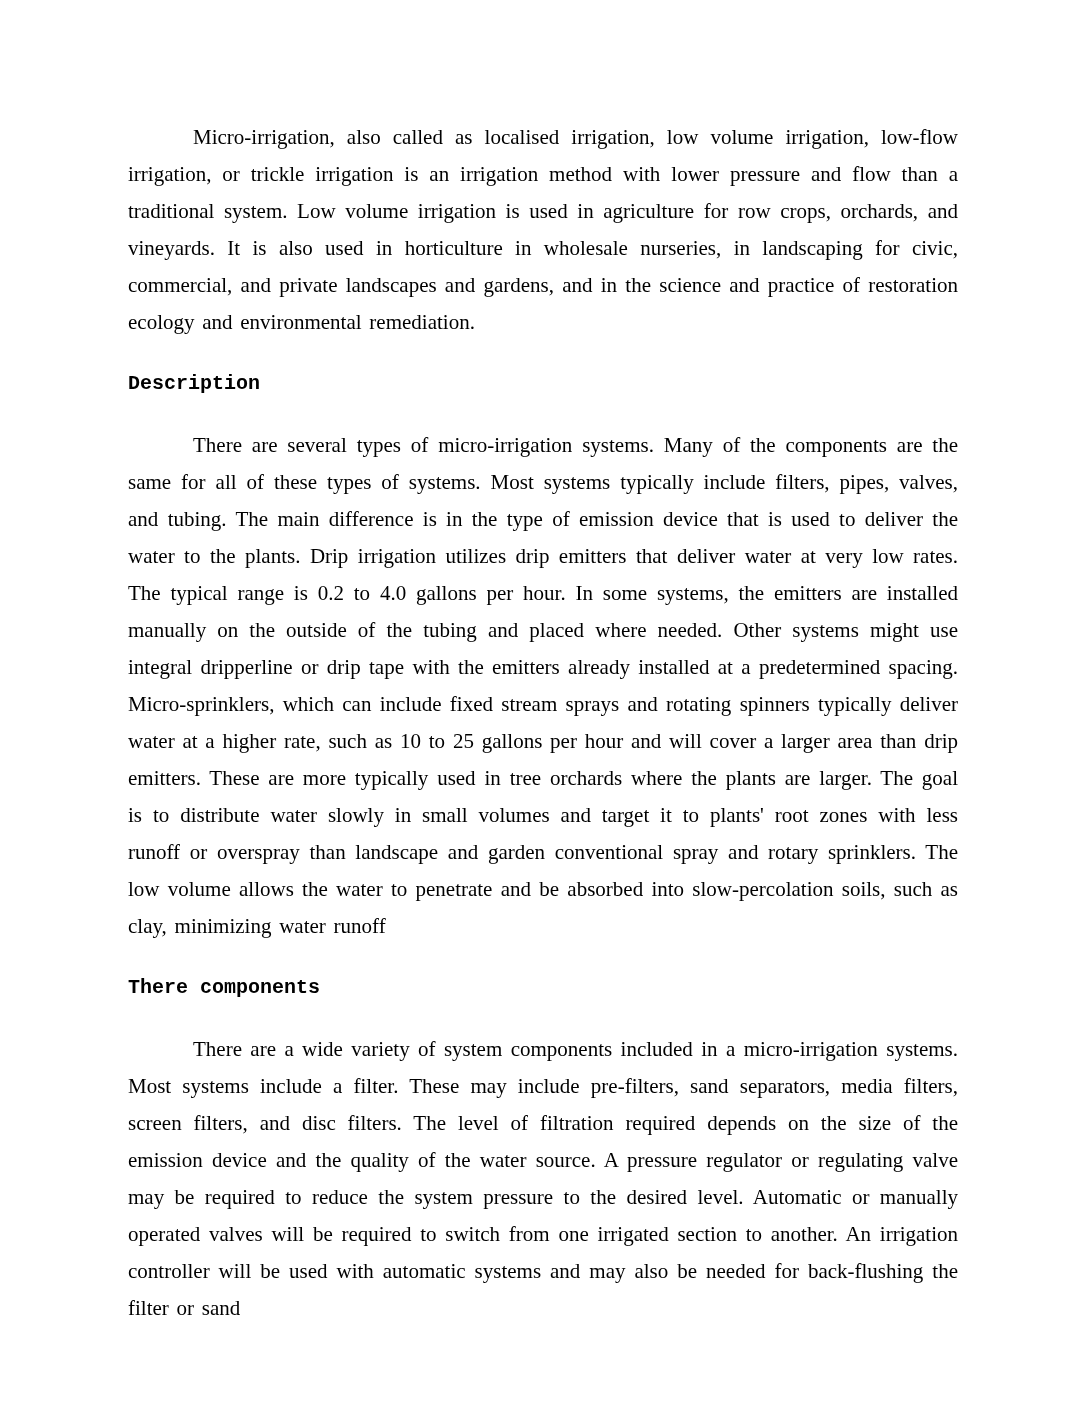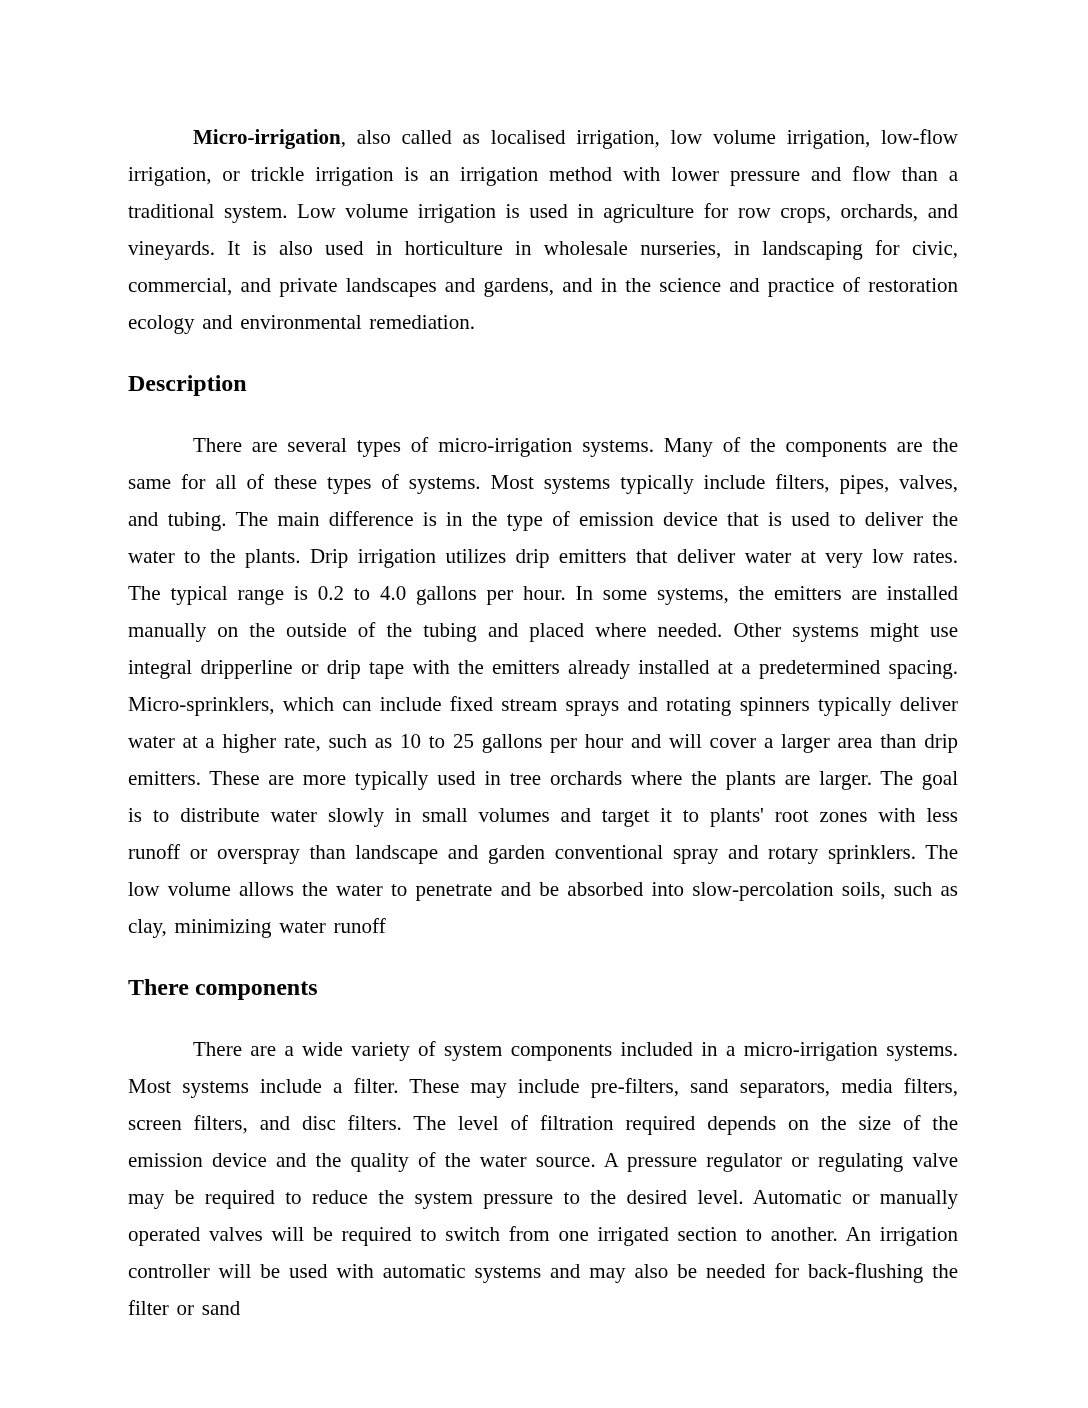--- a/index.html
+++ b/index.html
@@ -25,31 +25,32 @@
     margin: 0;
     font-size: 21px;
     line-height: 37px;
     text-align: justify;
     text-indent: 65px;
     word-spacing: 2.5px;
     color: #000000;
   }
   .para.no-justify-last { text-align-last: left; }
   .lead-bold {
-    font-weight: bold;
+    font-weight: normal;
     margin-top: 36px;
   }
   .section-heading {
     margin: 24px 0 25px 0;
-    font-size: 24px;
+    font-size: 20px;
     line-height: 37px;
     font-weight: bold;
     text-align: left;
     text-indent: 0;
     color: #000000;
+    font-family: Liberation Mono, monospace;
   }
 </style>
 </head>
 <body>
 
 <div class="page">
 
   <p class="para no-justify-last">
     <span class="lead-bold">Micro-irrigation</span><span>, also called as localised irrigation, low volume irrigation, low-flow irrigation, or trickle irrigation is an irrigation method with lower pressure and flow than a traditional system. Low volume irrigation is used in agriculture for row crops, orchards, and vineyards. It is also used in horticulture in wholesale nurseries, in landscaping for civic, commercial, and private landscapes and gardens, and in the science and practice of restoration ecology and environmental remediation.</span>
   </p>

